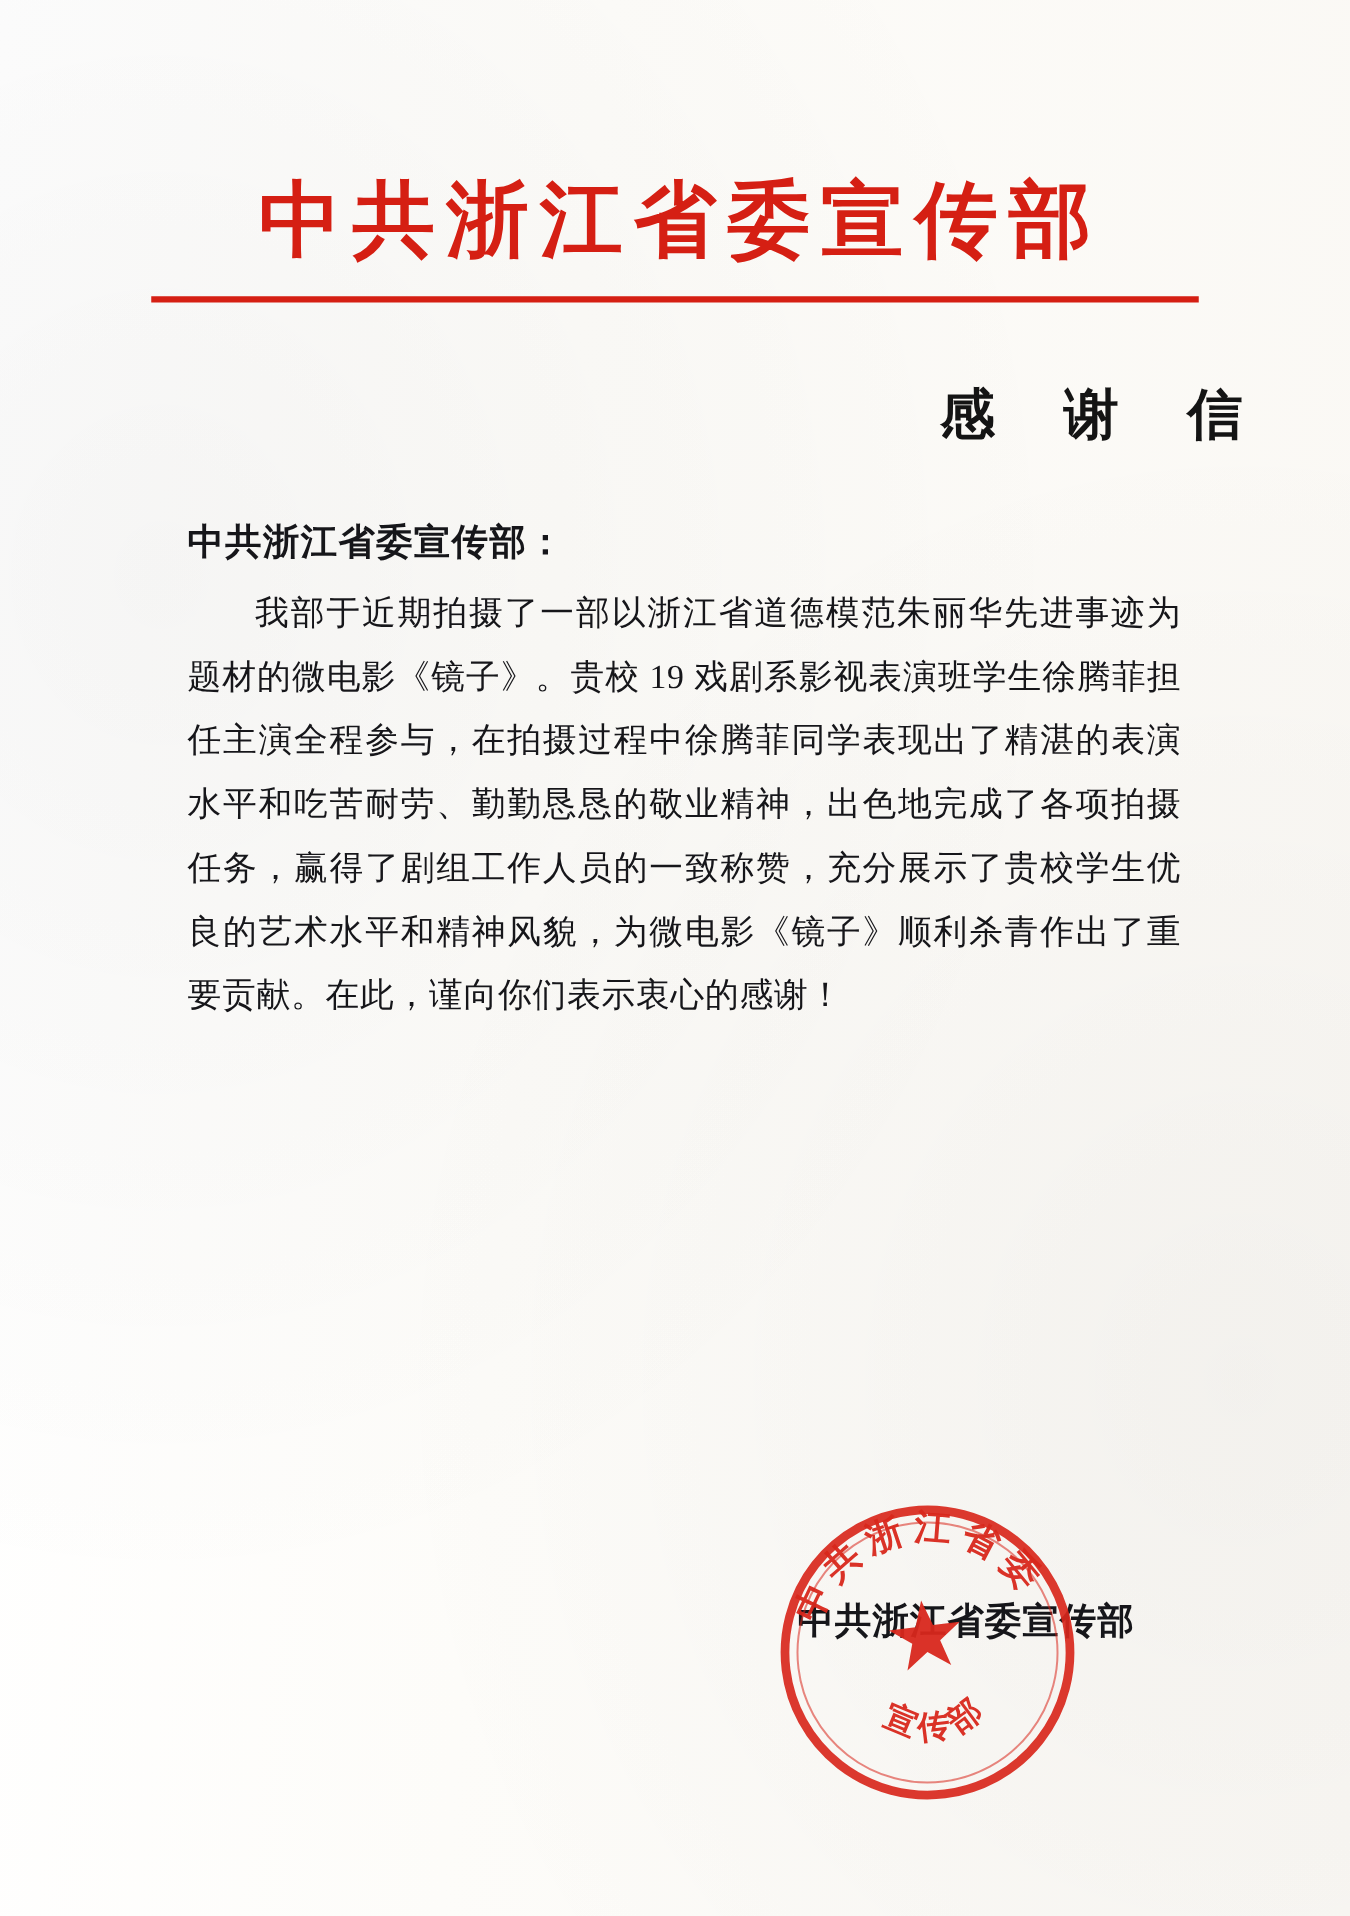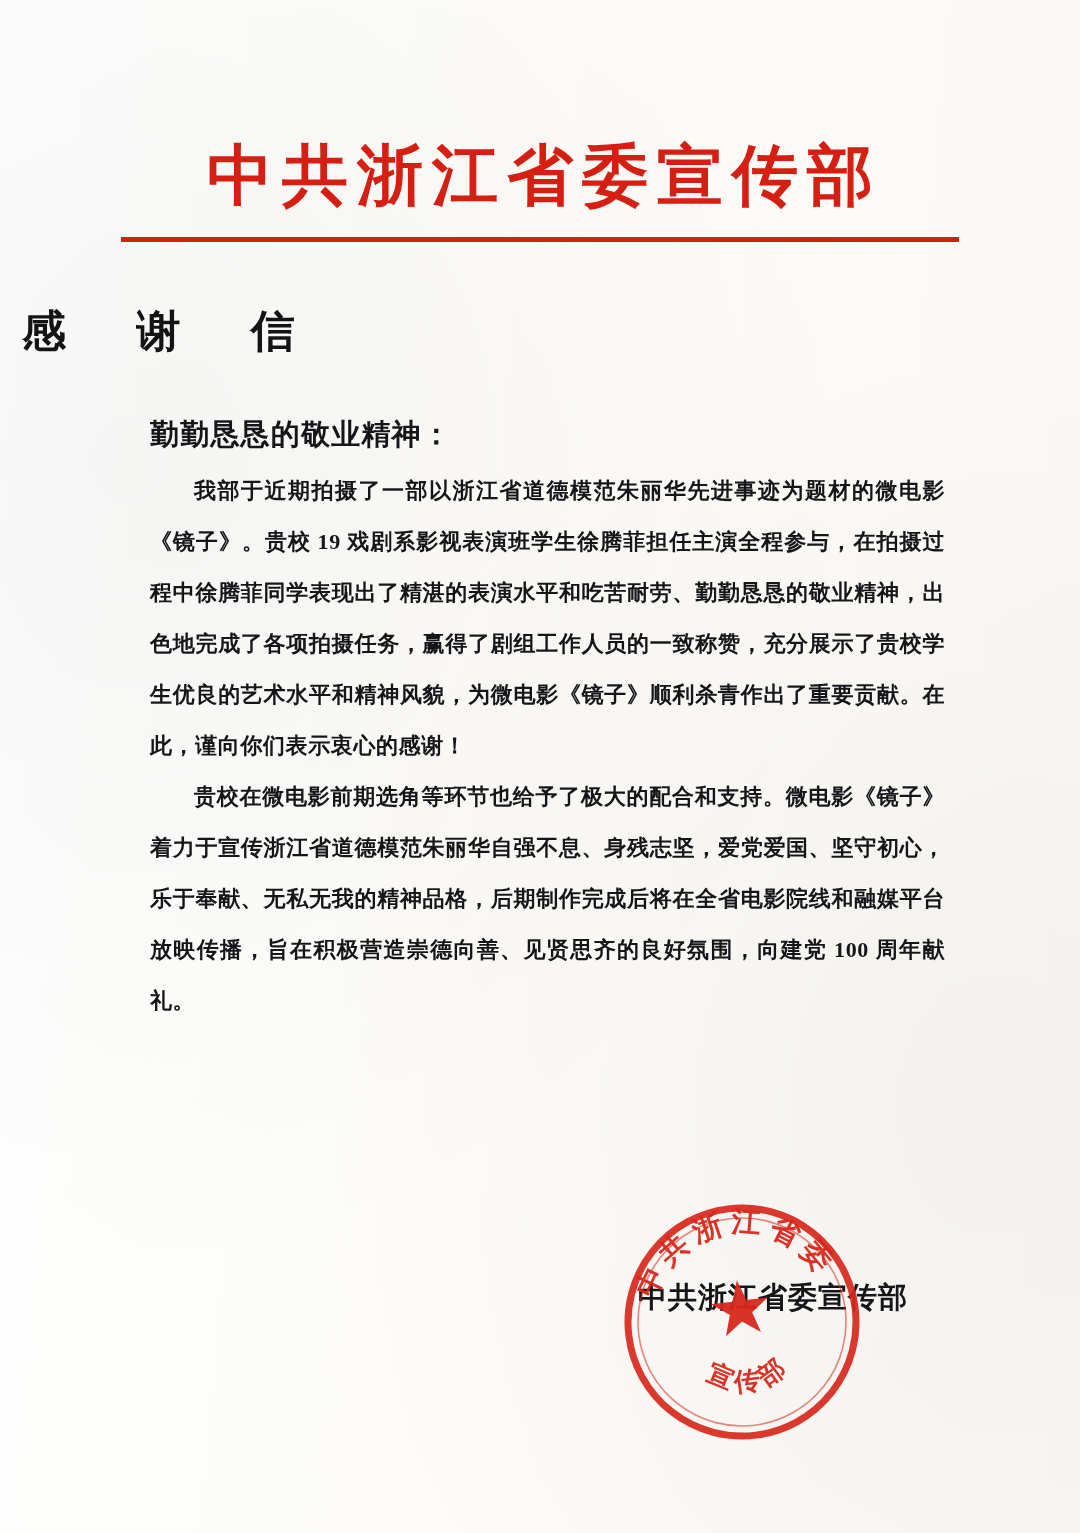--- a/index.html
+++ b/index.html
@@ -54,22 +54,22 @@
     height: 5px;
     background: #d51f13;
   }
 
   
   .doc-title {
     position: absolute;
     top: 302px;
     left: 0;
     width: 1016px;
-    text-align: left;
-    font-family: Liberation Mono, monospace;
+    text-align: right;
+    font-family: Liberation Serif, serif;
     font-size: 44px;
     font-weight: 700;
     letter-spacing: 22px;
     text-indent: 22px;
     color: #141414;
   }
 
   
   .body-block {
     position: absolute;
@@ -79,27 +79,27 @@
     color: #16161a;
   }
   .salutation {
     font-size: 29px;
     line-height: 1.55;
     letter-spacing: 1.2px;
     margin-bottom: 8px;
     font-weight: 600;
   }
   .para {
-    font-size: 22px;
+    font-size: 27px;
     line-height: 51px;
     letter-spacing: 0.6px;
     text-indent: 2em;
     text-align: justify;
     text-justify: inter-ideograph;
-    font-weight: 700;
+    font-weight: 400;
     margin: 0;
   }
 
   
   .signature {
     position: absolute;
     top: 1272px;
     left: 0;
     width: 1080px;
   }
@@ -138,23 +138,22 @@
   <div class="paper-texture"></div>
 
   <div class="letterhead">
     <div class="letterhead-title">中共浙江省委宣传部</div>
     <div class="letterhead-rule"></div>
   </div>
 
   <div class="doc-title">感 谢 信</div>
 
   <div class="body-block">
-    <div class="salutation">勤勤恳恳的敬业精神：</div>
+    <div class="salutation">中共浙江省委宣传部：</div>
     <p class="para">我部于近期拍摄了一部以浙江省道德模范朱丽华先进事迹为题材的微电影《镜子》。贵校 19 戏剧系影视表演班学生徐腾菲担任主演全程参与，在拍摄过程中徐腾菲同学表现出了精湛的表演水平和吃苦耐劳、勤勤恳恳的敬业精神，出色地完成了各项拍摄任务，赢得了剧组工作人员的一致称赞，充分展示了贵校学生优良的艺术水平和精神风貌，为微电影《镜子》顺利杀青作出了重要贡献。在此，谨向你们表示衷心的感谢！</p>
-    <p class="para">贵校在微电影前期选角等环节也给予了极大的配合和支持。微电影《镜子》着力于宣传浙江省道德模范朱丽华自强不息、身残志坚，爱党爱国、坚守初心，乐于奉献、无私无我的精神品格，后期制作完成后将在全省电影院线和融媒平台放映传播，旨在积极营造崇德向善、见贤思齐的良好氛围，向建党 100 周年献礼。</p>
   </div>
 
   <div class="signature">
     <div class="sig-line">中共浙江省委宣传部</div>
   </div>
 
   <div class="seal">
     <svg width="248" height="248" viewBox="0 0 248 248" xmlns="http://www.w3.org/2000/svg" aria-hidden="true">
       <defs>
         <path id="sealArcOuter" d="M 34,124 A 90,90 0 1 1 214,124"></path>

